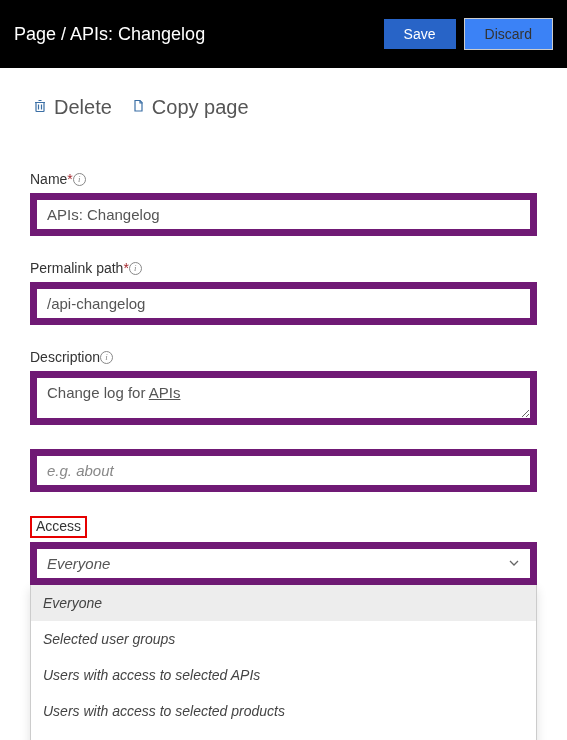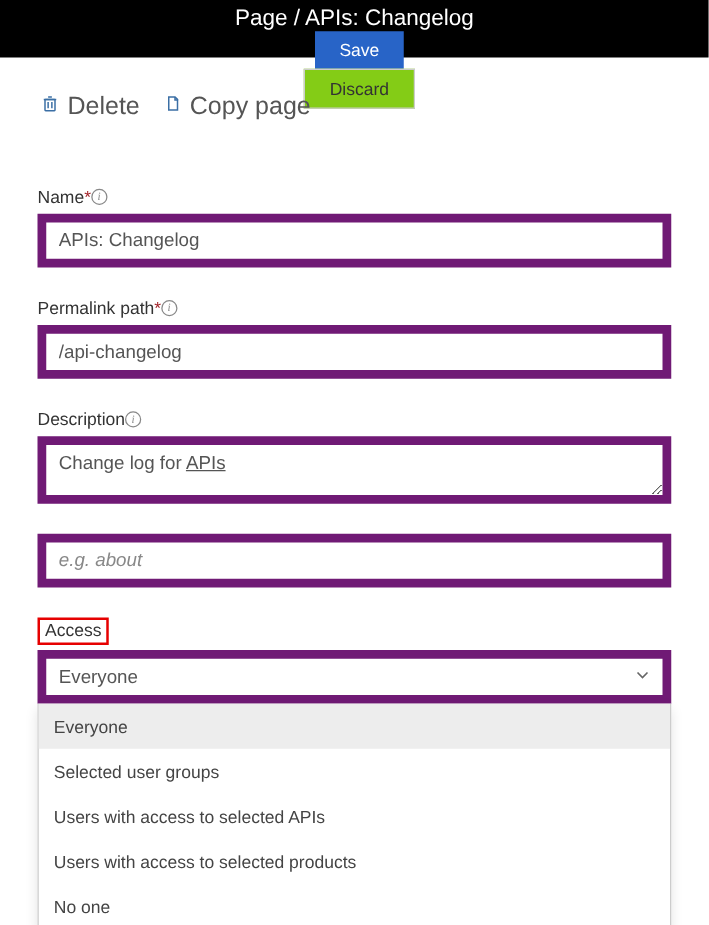--- a/index.html
+++ b/index.html
@@ -8,44 +8,43 @@
     font-size: 14px;
     color: #333;
     background: #fff;
     width: 567px;
   }
   .header {
     background: #000;
     color: #fff;
     display: flex;
     align-items: center;
-    padding: 4px 14px;
-    height: 46px;
-    flex-direction: column;
+    padding: 22px 14px;
+    height: 68px;
   }
   .header-title {
     font-size: 18px;
     font-weight: 400;
     flex: 1;
   }
   .btn {
     border: none;
     padding: 7px 20px;
     font-size: 14px;
     font-family: inherit;
     cursor: pointer;
     margin-left: 8px;
   }
   .btn-save {
     background: #2864c7;
     color: #fff;
     text-align: right;
   }
   .btn-discard {
-    background: #84cc16;
+    background: #3b82f6;
     color: #333;
     border: 1px solid #ccc;
   }
   .toolbar {
     padding: 28px 32px 8px 32px;
     display: flex;
     gap: 18px;
   }
   .toolbar-item {
     display: inline-flex;
@@ -98,21 +97,21 @@
     resize: both;
     overflow: auto;
   }
   .desc-text .underline { text-decoration: underline; }
   .access-label-wrap {
     display: inline-block;
     border: 2.5px solid #e60000;
     padding: 0 4px 2px 4px;
     margin-bottom: 4px;
   }
-  .select-wrap { position: relative; }
+  .select-wrap { position: relative; font-style: italic; }
   .select-display {
     display: flex;
     align-items: center;
     justify-content: space-between;
     cursor: pointer;
   }
   .chevron {
     width: 12px; height: 12px;
     color: #666;
   }

